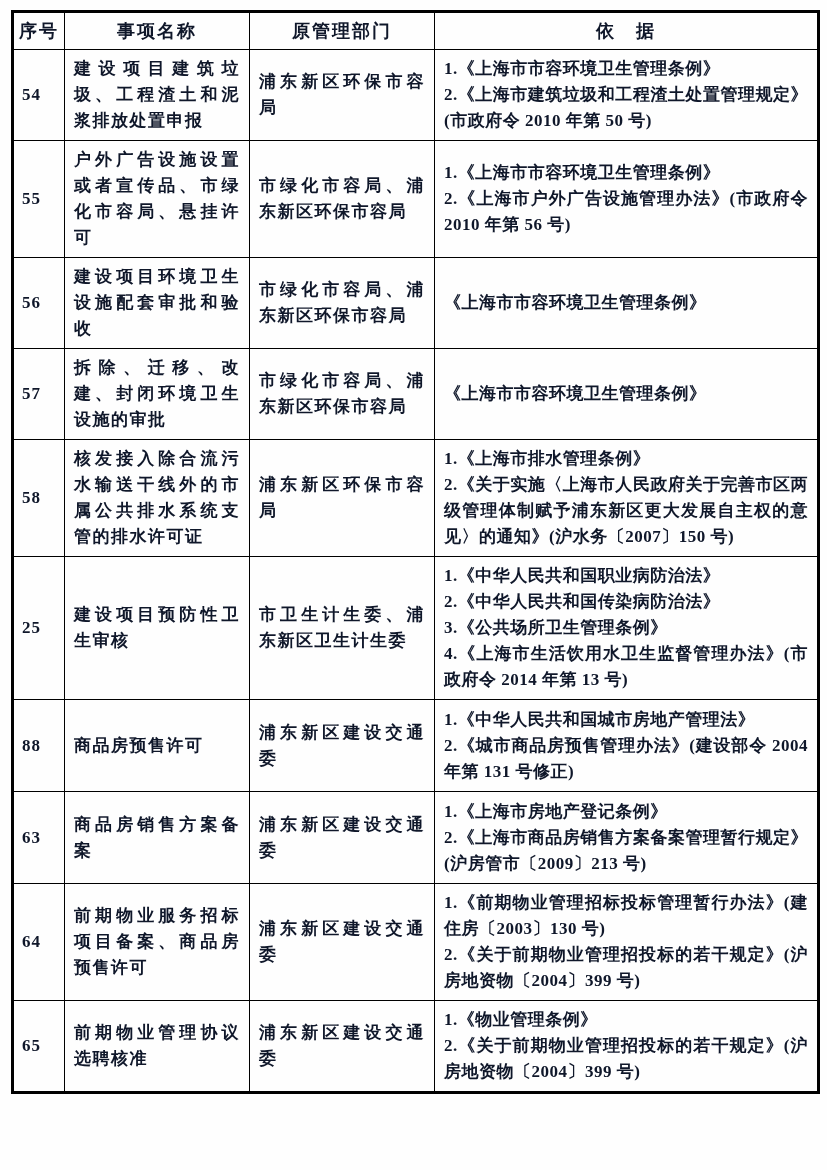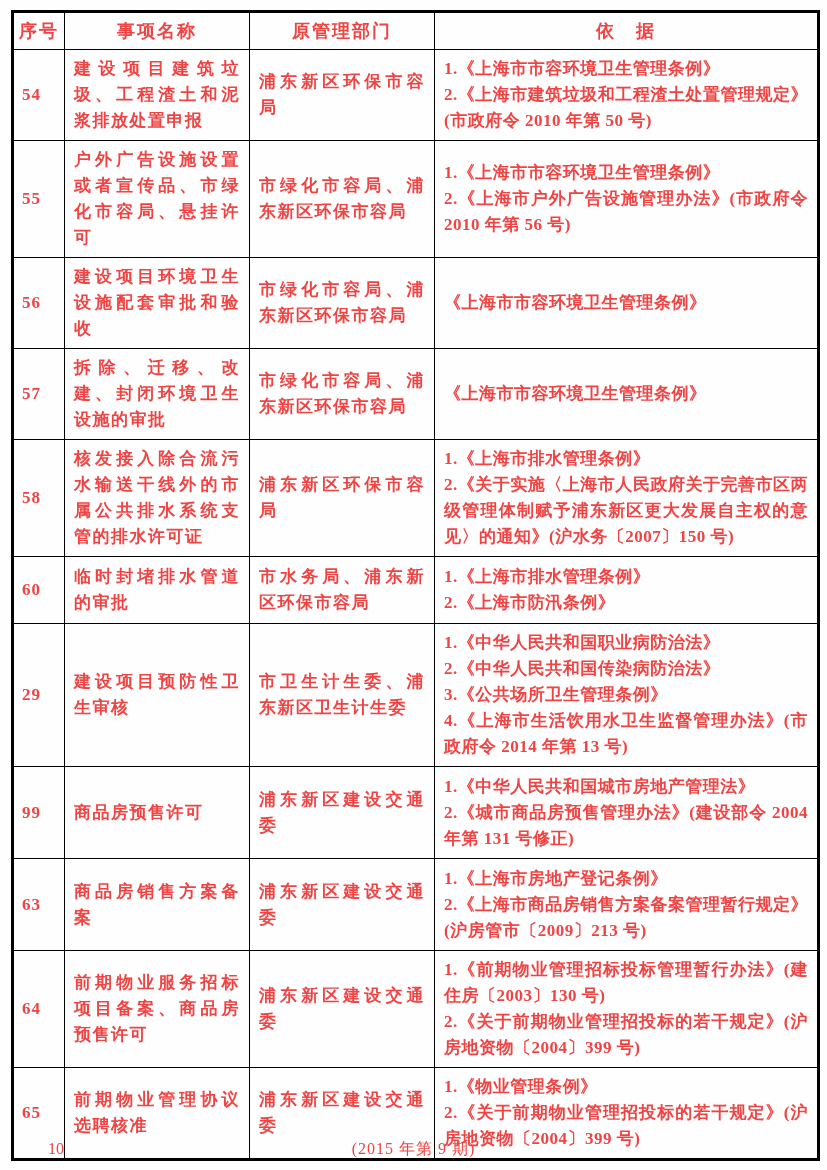--- a/index.html
+++ b/index.html
@@ -3,21 +3,21 @@
 <meta charset="utf-8">
 <style>
   * { margin: 0; padding: 0; box-sizing: border-box; }
   html, body { background: #e8e8e8; }
   .page {
     position: relative;
     width: 827px;
     height: 1170px;
     background: #fefefe;
     font-family: "Liberation Serif", "DejaVu Serif", serif;
-    color: #ef4444;
+    color: #0f172a;
     overflow: hidden;
   }
   table.items {
     position: absolute;
     left: 11px;
     top: 10px;
     width: 806px;
     border-collapse: collapse;
     table-layout: fixed;
     border: 3px solid #000;
@@ -144,42 +144,33 @@
         </tr>
         <tr style="height: 112px;">
           <td class="col-seq">58</td>
           <td class="col-name">核发接入除合流污水输送干线外的市属公共排水系统支管的排水许可证</td>
           <td class="col-dept">浦东新区环保市容局</td>
           <td class="col-basis">
             <div class="basis-item">1.《上海市排水管理条例》</div>
             <div class="basis-item">2.《关于实施〈上海市人民政府关于完善市区两级管理体制赋予浦东新区更大发展自主权的意见〉的通知》(沪水务〔2007〕150 号)</div>
           </td>
         </tr>
-        <tr style="height: 67px;">
-          <td class="col-seq">60</td>
-          <td class="col-name">临时封堵排水管道的审批</td>
-          <td class="col-dept">市水务局、浦东新区环保市容局</td>
-          <td class="col-basis">
-            <div class="basis-item">1.《上海市排水管理条例》</div>
-            <div class="basis-item">2.《上海市防汛条例》</div>
-          </td>
-        </tr>
         <tr style="height: 128px;">
-          <td class="col-seq">29</td>
+          <td class="col-seq">25</td>
           <td class="col-name">建设项目预防性卫生审核</td>
           <td class="col-dept">市卫生计生委、浦东新区卫生计生委</td>
           <td class="col-basis">
             <div class="basis-item">1.《中华人民共和国职业病防治法》</div>
             <div class="basis-item">2.《中华人民共和国传染病防治法》</div>
             <div class="basis-item">3.《公共场所卫生管理条例》</div>
             <div class="basis-item">4.《上海市生活饮用水卫生监督管理办法》(市政府令 2014 年第 13 号)</div>
           </td>
         </tr>
         <tr style="height: 92px;">
-          <td class="col-seq">99</td>
+          <td class="col-seq">88</td>
           <td class="col-name">商品房预售许可</td>
           <td class="col-dept">浦东新区建设交通委</td>
           <td class="col-basis">
             <div class="basis-item">1.《中华人民共和国城市房地产管理法》</div>
             <div class="basis-item">2.《城市商品房预售管理办法》(建设部令 2004 年第 131 号修正)</div>
           </td>
         </tr>
         <tr style="height: 92px;">
           <td class="col-seq">63</td>
           <td class="col-name">商品房销售方案备案</td>
@@ -203,18 +194,14 @@
           <td class="col-name">前期物业管理协议选聘核准</td>
           <td class="col-dept">浦东新区建设交通委</td>
           <td class="col-basis">
             <div class="basis-item">1.《物业管理条例》</div>
             <div class="basis-item">2.《关于前期物业管理招投标的若干规定》(沪房地资物〔2004〕399 号)</div>
           </td>
         </tr>
       </tbody>
   </table>
 
-  <div class="footer">
-    <span class="page-num">10</span>
-    <span class="issue">(2015 年第 9 期)</span>
-  </div>
 
 </div>
 
 </body></html>

